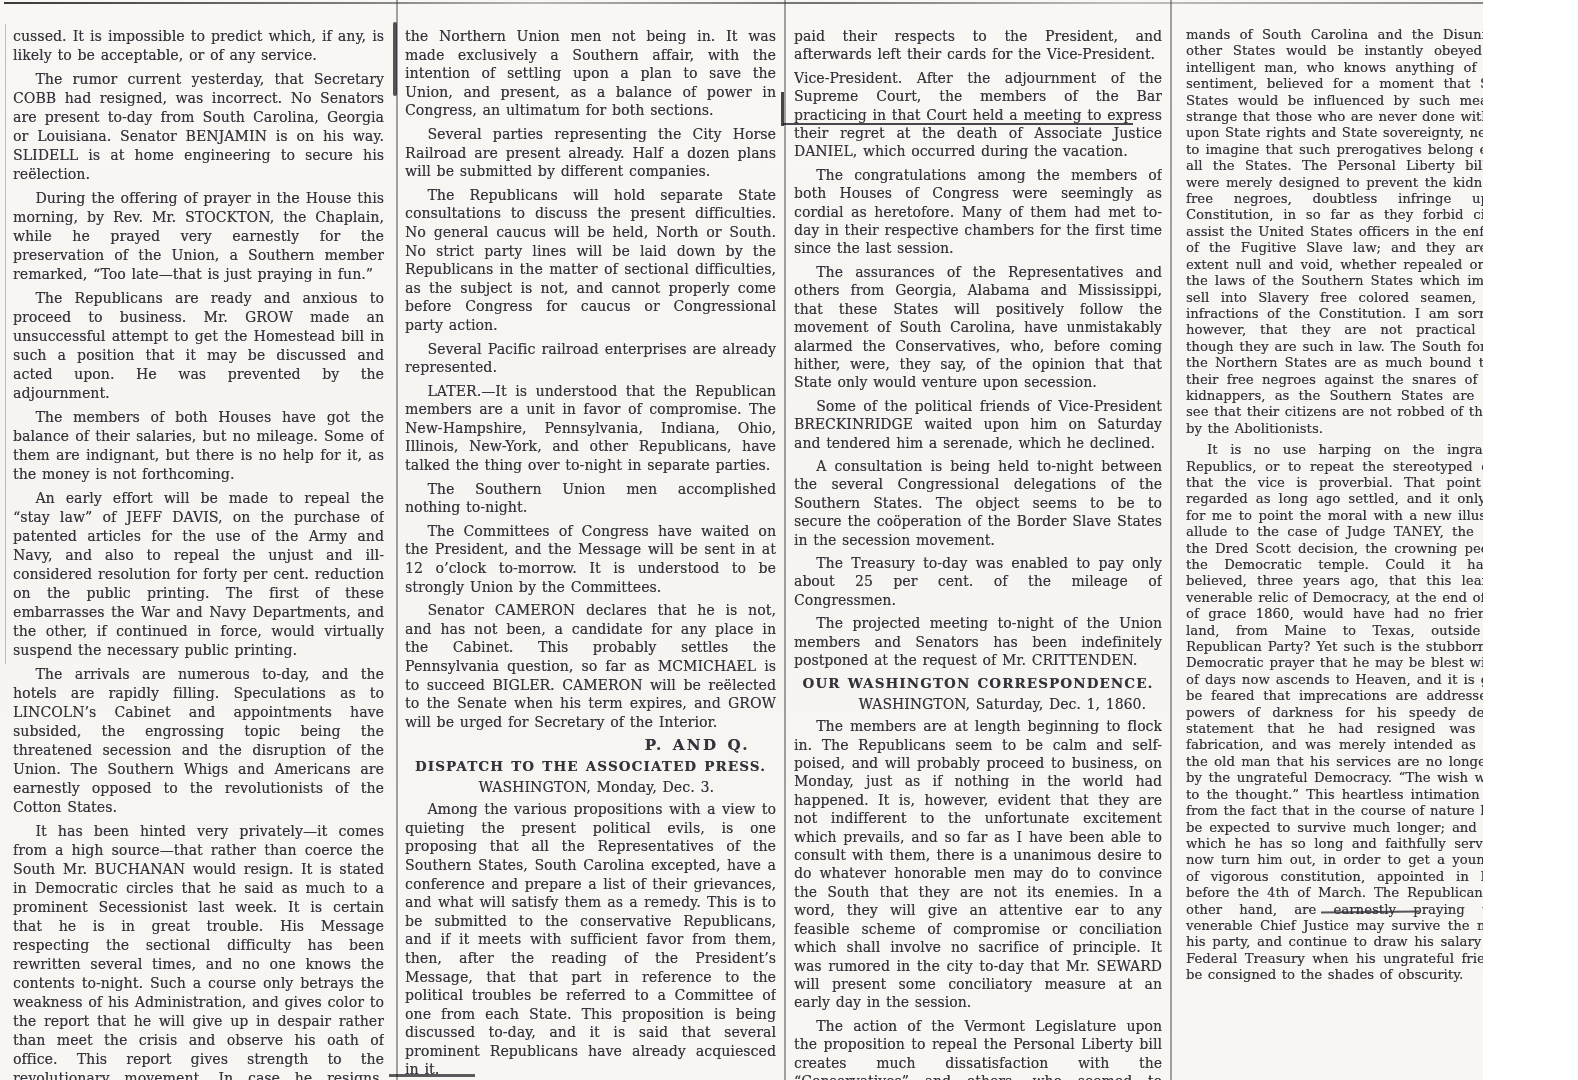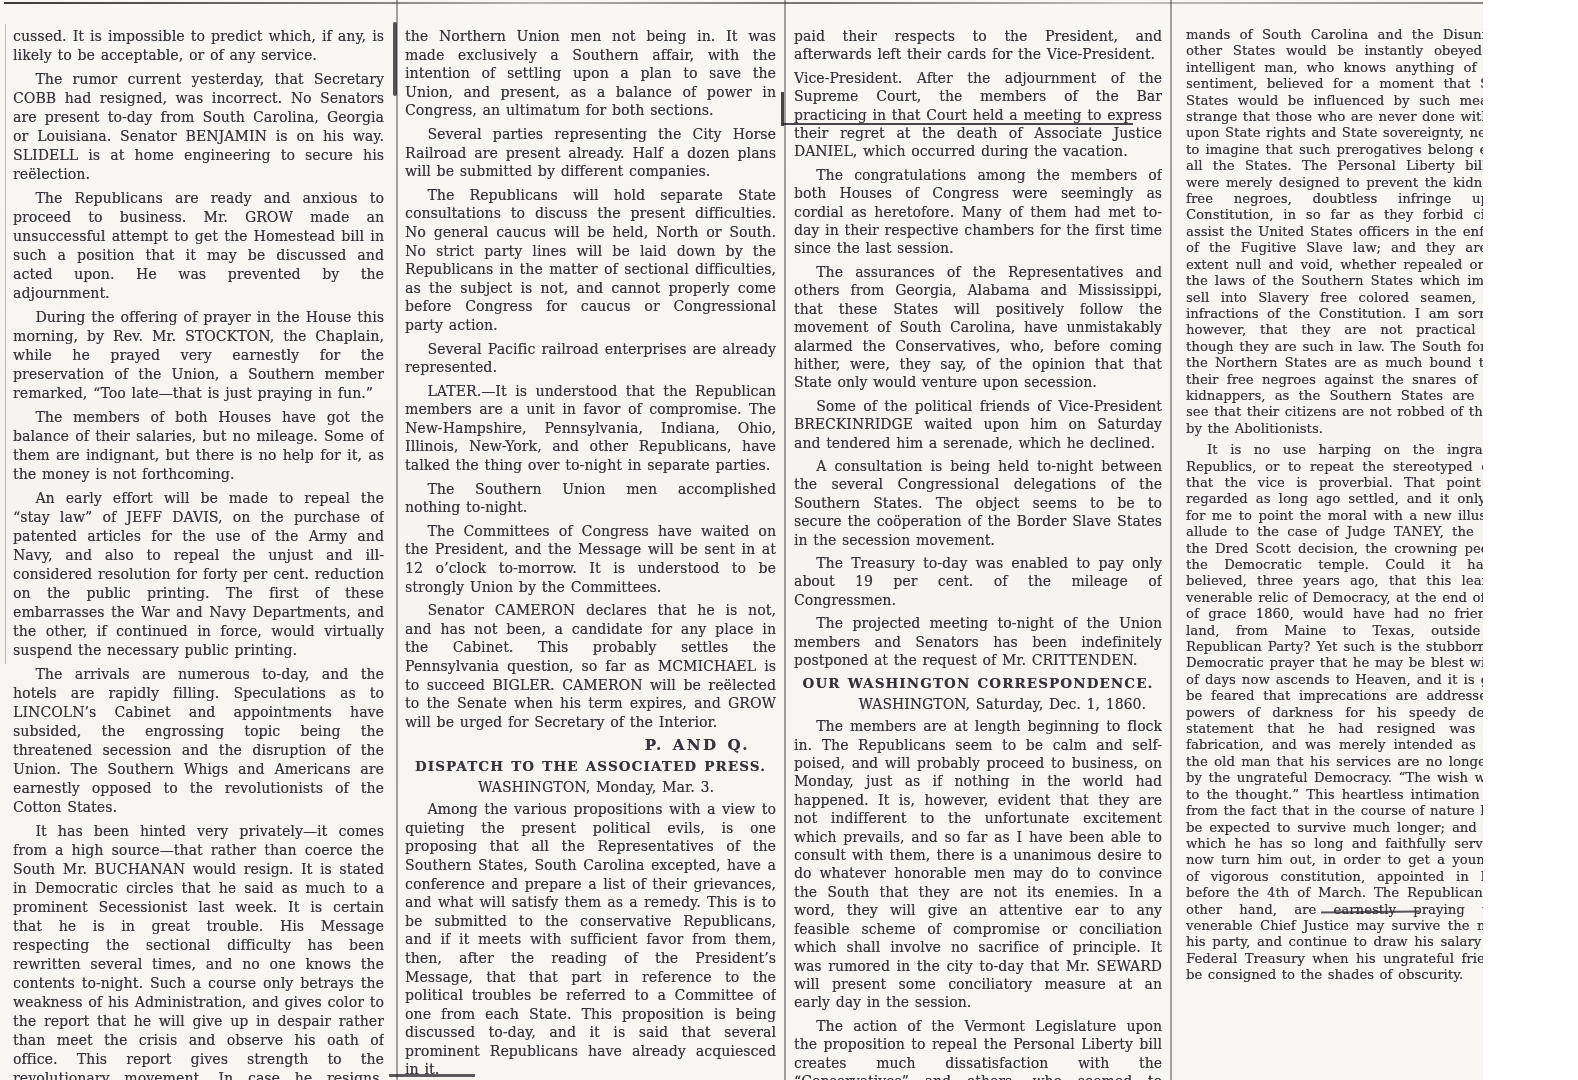--- a/index.html
+++ b/index.html
@@ -89,53 +89,53 @@
   <div class="artifact rule-right-a"></div>
   <div class="artifact rule-right-b"></div>
   <div class="artifact col3-underline"></div>
   <div class="artifact end-divider"></div>
   <div class="artifact right-h-artifact"></div>
   <div class="artifact bottom-artifact"></div>
 
   <div class="col col-1">
     <p class="block flush">cussed. It is impossible to predict which, if any, is likely to be acceptable, or of any service.</p>
     <p class="block">The rumor current yesterday, that Secretary COBB had resigned, was incorrect. No Senators are present to-day from South Carolina, Georgia or Louisiana. Senator BENJAMIN is on his way. SLIDELL is at home engineering to secure his reëlection.</p>
+    <p class="block">During the offering of prayer in the House this morning, by Rev. Mr. STOCKTON, the Chaplain, while he prayed very earnestly for the preservation of the Union, a Southern member remarked, “Too late—that is just praying in fun.”</p>
     <p class="block">The Republicans are ready and anxious to proceed to business. Mr. GROW made an unsuccessful attempt to get the Homestead bill in such a position that it may be discussed and acted upon. He was prevented by the adjournment.</p>
-    <p class="block">During the offering of prayer in the House this morning, by Rev. Mr. STOCKTON, the Chaplain, while he prayed very earnestly for the preservation of the Union, a Southern member remarked, “Too late—that is just praying in fun.”</p>
     <p class="block">The members of both Houses have got the balance of their salaries, but no mileage. Some of them are indignant, but there is no help for it, as the money is not forthcoming.</p>
     <p class="block">An early effort will be made to repeal the “stay law” of JEFF DAVIS, on the purchase of patented articles for the use of the Army and Navy, and also to repeal the unjust and ill-considered resolution for forty per cent. reduction on the public printing. The first of these embarrasses the War and Navy Departments, and the other, if continued in force, would virtually suspend the necessary public printing.</p>
     <p class="block">The arrivals are numerous to-day, and the hotels are rapidly filling. Speculations as to LINCOLN’s Cabinet and appointments have subsided, the engrossing topic being the threatened secession and the disruption of the Union. The Southern Whigs and Americans are earnestly opposed to the revolutionists of the Cotton States.</p>
     <p class="block">It has been hinted very privately—it comes from a high source—that rather than coerce the South Mr. BUCHANAN would resign. It is stated in Democratic circles that he said as much to a prominent Secessionist last week. It is certain that he is in great trouble. His Message respecting the sectional difficulty has been rewritten several times, and no one knows the contents to-night. Such a course only betrays the weakness of his Administration, and gives color to the report that he will give up in despair rather than meet the crisis and observe his oath of office. This report gives strength to the revolutionary movement. In case he resigns, BRECKINRIDGE will succeed, which his friends believe would save the Union. The President’s vacillating course respecting this matter and the Message, has sent consternation among the Union men. It is evident that he does not mean to crush treason, Jacksonlike. The Message will tell.</p>
 
   </div>
 
   <div class="col col-2">
     <p class="block flush">the Northern Union men not being in. It was made exclusively a Southern affair, with the intention of settling upon a plan to save the Union, and present, as a balance of power in Congress, an ultimatum for both sections.</p>
     <p class="block">Several parties representing the City Horse Railroad are present already. Half a dozen plans will be submitted by different companies.</p>
     <p class="block">The Republicans will hold separate State consultations to discuss the present difficulties. No general caucus will be held, North or South. No strict party lines will be laid down by the Republicans in the matter of sectional difficulties, as the subject is not, and cannot properly come before Congress for caucus or Congressional party action.</p>
     <p class="block">Several Pacific railroad enterprises are already represented.</p>
     <p class="block">LATER.—It is understood that the Republican members are a unit in favor of compromise. The New-Hampshire, Pennsylvania, Indiana, Ohio, Illinois, New-York, and other Republicans, have talked the thing over to-night in separate parties.</p>
     <p class="block">The Southern Union men accomplished nothing to-night.</p>
     <p class="block">The Committees of Congress have waited on the President, and the Message will be sent in at 12 o’clock to-morrow. It is understood to be strongly Union by the Committees.</p>
     <p class="block">Senator CAMERON declares that he is not, and has not been, a candidate for any place in the Cabinet. This probably settles the Pennsylvania question, so far as MCMICHAEL is to succeed BIGLER. CAMERON will be reëlected to the Senate when his term expires, and GROW will be urged for Secretary of the Interior.</p>
     <p class="signature">P. AND Q.</p>
     <p class="heading">DISPATCH TO THE ASSOCIATED PRESS.</p>
-    <p class="dateline">WASHINGTON, Monday, Mar. 3.</p>
+    <p class="dateline">WASHINGTON, Monday, Dec. 3.</p>
     <p class="block">Among the various propositions with a view to quieting the present political evils, is one proposing that all the Representatives of the Southern States, South Carolina excepted, have a conference and prepare a list of their grievances, and what will satisfy them as a remedy. This is to be submitted to the conservative Republicans, and if it meets with sufficient favor from them, then, after the reading of the President’s Message, that that part in reference to the political troubles be referred to a Committee of one from each State. This proposition is being discussed to-day, and it is said that several prominent Republicans have already acquiesced in it.</p>
 
   </div>
 
   <div class="col col-3">
     <p class="block flush">paid their respects to the President, and afterwards left their cards for the Vice-President.</p>
     <p class="block flush">Vice-President. After the adjournment of the Supreme Court, the members of the Bar practicing in that Court held a meeting to express their regret at the death of Associate Justice DANIEL, which occurred during the vacation.</p>
     <p class="block">The congratulations among the members of both Houses of Congress were seemingly as cordial as heretofore. Many of them had met to-day in their respective chambers for the first time since the last session.</p>
     <p class="block">The assurances of the Representatives and others from Georgia, Alabama and Mississippi, that these States will positively follow the movement of South Carolina, have unmistakably alarmed the Conservatives, who, before coming hither, were, they say, of the opinion that that State only would venture upon secession.</p>
     <p class="block">Some of the political friends of Vice-President BRECKINRIDGE waited upon him on Saturday and tendered him a serenade, which he declined.</p>
     <p class="block">A consultation is being held to-night between the several Congressional delegations of the Southern States. The object seems to be to secure the coöperation of the Border Slave States in the secession movement.</p>
-    <p class="block">The Treasury to-day was enabled to pay only about 19 per cent. of the mileage of Congressmen.</p>
+    <p class="block">The Treasury to-day was enabled to pay only about 25 per cent. of the mileage of Congressmen.</p>
     <p class="block">The projected meeting to-night of the Union members and Senators has been indefinitely postponed at the request of Mr. CRITTENDEN.</p>
     <p class="heading">OUR WASHINGTON CORRESPONDENCE.</p>
     <p class="dateline">WASHINGTON, Saturday, Dec. 1, 1860.</p>
     <p class="block">The members are at length beginning to flock in. The Republicans seem to be calm and self-poised, and will probably proceed to business, on Monday, just as if nothing in the world had happened. It is, however, evident that they are not indifferent to the unfortunate excitement which prevails, and so far as I have been able to consult with them, there is a unanimous desire to do whatever honorable men may do to convince the South that they are not its enemies. In a word, they will give an attentive ear to any feasible scheme of compromise or conciliation which shall involve no sacrifice of principle. It was rumored in the city to-day that Mr. SEWARD will present some conciliatory measure at an early day in the session.</p>
     <p class="block">The action of the Vermont Legislature upon the proposition to repeal the Personal Liberty bill creates much dissatisfaction with the “Conservatives” and others, who seemed to expect that the menacing de-</p>
   </div>
 
   <div class="col col-4">
     <p class="block flush">mands of South Carolina and the Disunionists of other States would be instantly obeyed. But no intelligent man, who knows anything of Northern sentiment, believed for a moment that Sovereign States would be influenced by such means. It is strange that those who are never done with harping upon State rights and State sovereignty, never seem to imagine that such prerogatives belong equally to all the States. The Personal Liberty bills, which were merely designed to prevent the kidnapping of free negroes, doubtless infringe upon the Constitution, in so far as they forbid citizens to assist the United States officers in the enforcement of the Fugitive Slave law; and they are to that extent null and void, whether repealed or not. But the laws of the Southern States which imprison or sell into Slavery free colored seamen, are also infractions of the Constitution. I am sorry to say, however, that they are not practical nullities, though they are such in law. The South forgets that the Northern States are as much bound to protect their free negroes against the snares of Southern kidnappers, as the Southern States are bound to see that their citizens are not robbed of their slaves by the Abolitionists.</p>
     <p class="block">It is no use harping on the ingratitude of Republics, or to repeat the stereotyped complaint that the vice is proverbial. That point may be regarded as long ago settled, and it only remains for me to point the moral with a new illustration. I allude to the case of Judge TANEY, the author of the Dred Scott decision, the crowning pediment of the Democratic temple. Could it have been believed, three years ago, that this learned and venerable relic of Democracy, at the end of the year of grace 1860, would have had no friend in the land, from Maine to Texas, outside of the Republican Party? Yet such is the stubborn fact. No Democratic prayer that he may be blest with length of days now ascends to Heaven, and it is greatly to be feared that imprecations are addressed to the powers of darkness for his speedy death. The statement that he had resigned was a sheer fabrication, and was merely intended as a hint to the old man that his services are no longer wanted by the ungrateful Democracy. “The wish was father to the thought.” This heartless intimation proceeds from the fact that in the course of nature he cannot be expected to survive much longer; and the party which he has so long and faithfully served would now turn him out, in order to get a younger man, of vigorous constitution, appointed in his place before the 4th of March. The Republicans, on the other hand, are earnestly praying that the venerable Chief Justice may survive the misrule of his party, and continue to draw his salary from the Federal Treasury when his ungrateful friends shall be consigned to the shades of obscurity.</p>

